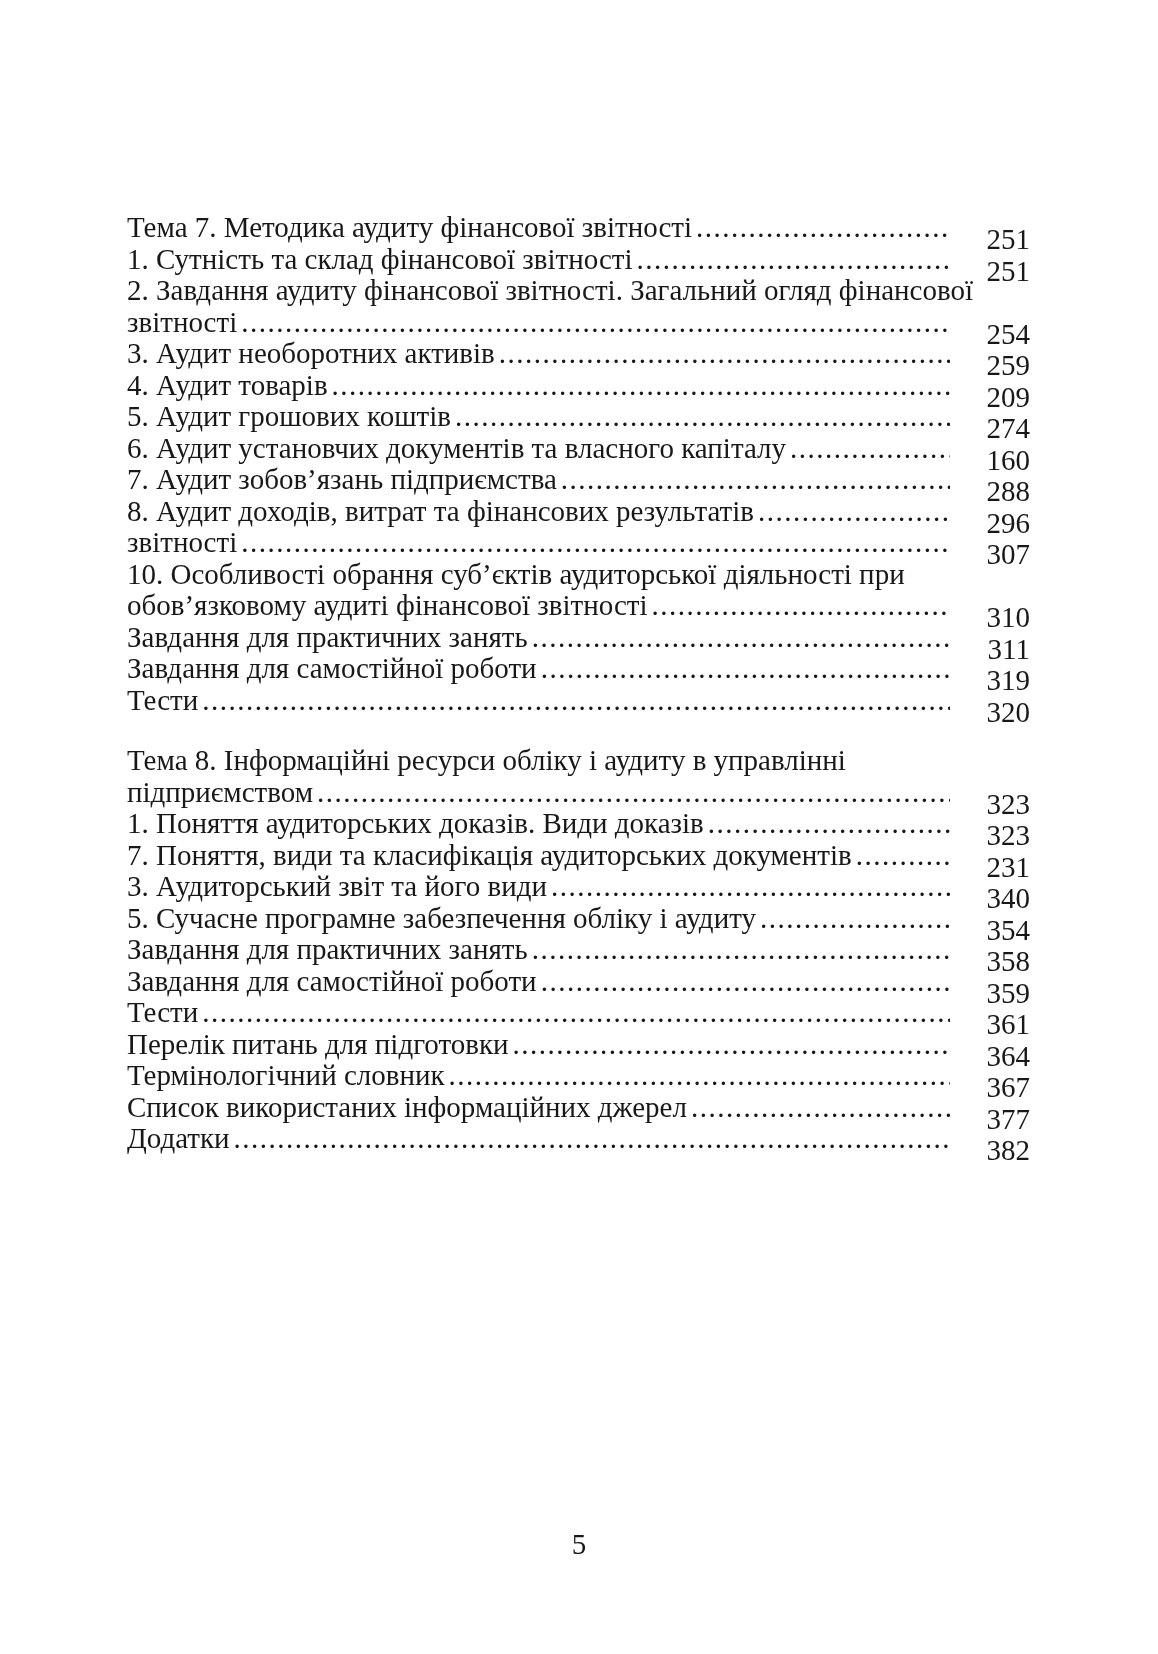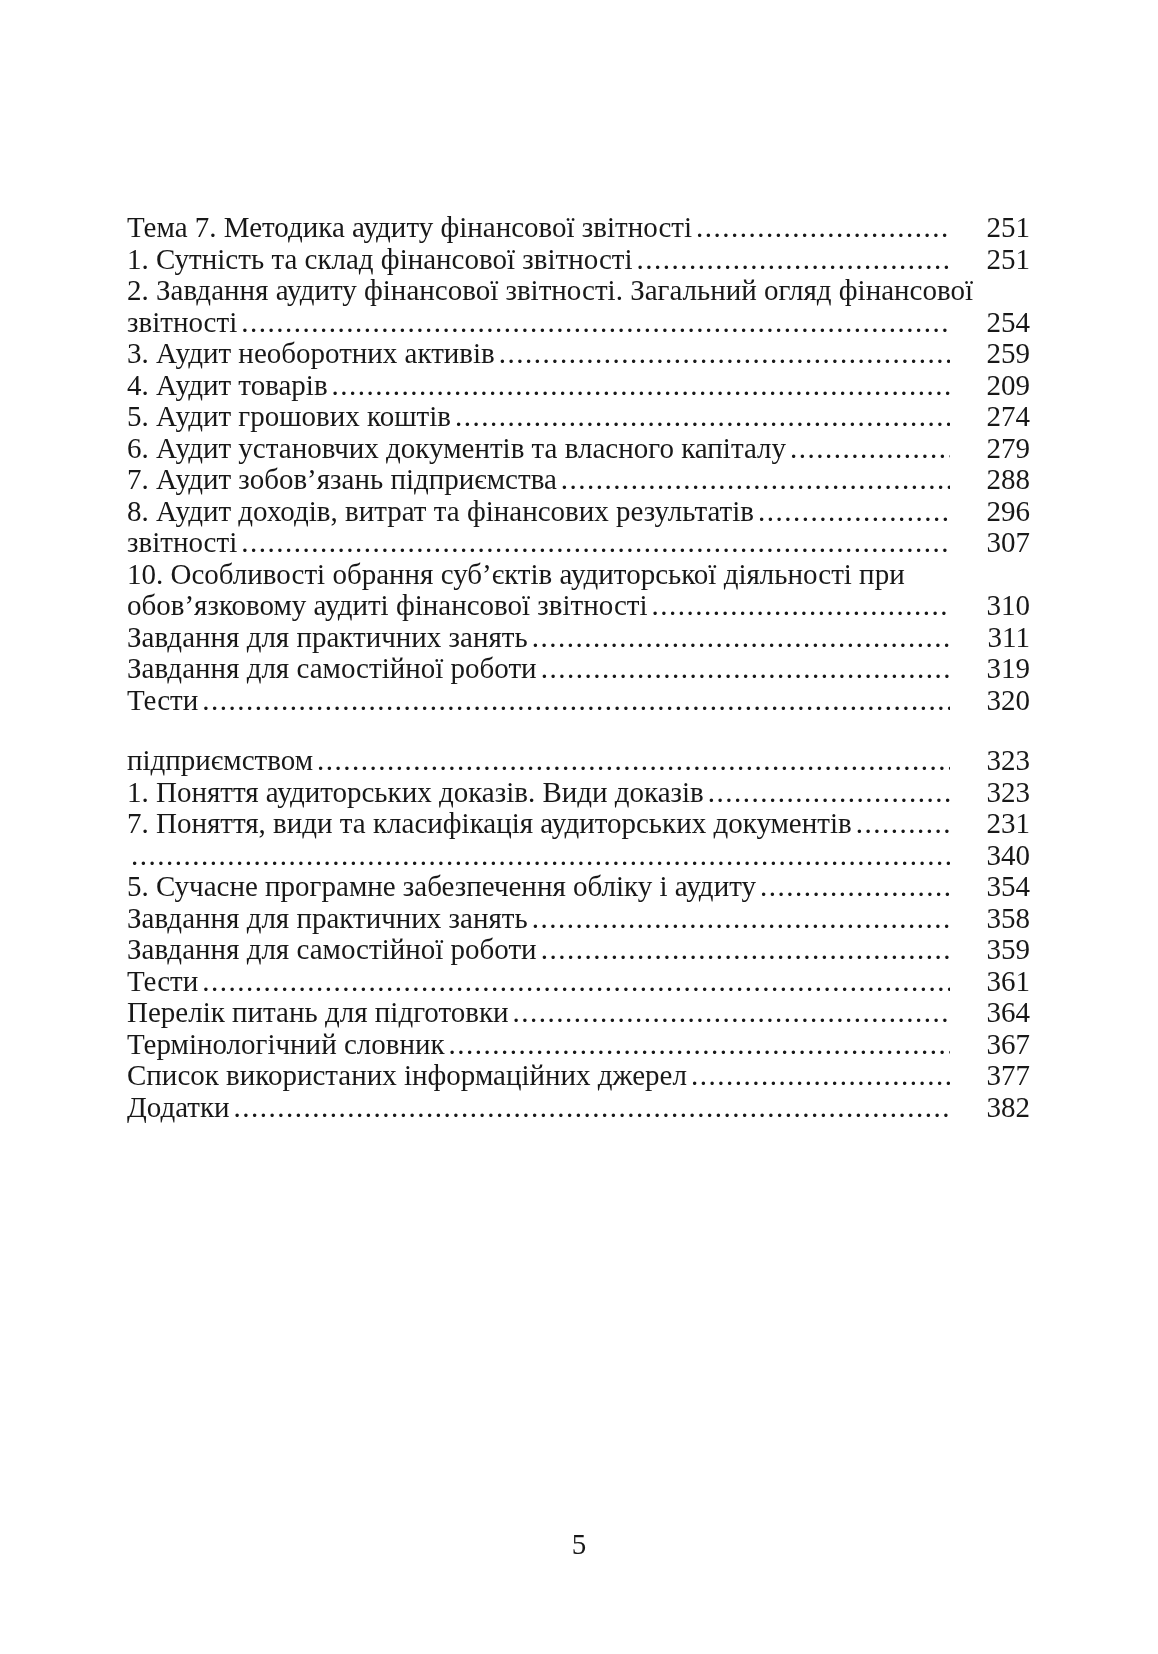--- a/index.html
+++ b/index.html
@@ -24,21 +24,21 @@
     position: absolute;
     left: 127px;
     top: 212px;
     width: 903px;
   }
   .toc-section + .toc-section {
     margin-top: 29px;
   }
   .toc-row {
     display: flex;
-    align-items: flex-end;
+    align-items: center;
     height: 31.5px;
     line-height: 31.5px;
     font-size: 29px;
     white-space: nowrap;
   }
   .toc-text {
     flex: 0 0 auto;
   }
   .leader {
     flex: 1 1 auto;
@@ -102,21 +102,21 @@
     <span class="page-num">209</span>
   </div>
         <div class="toc-row">
     <span class="toc-text">5. Аудит грошових коштів</span>
     <span class="leader"></span>
     <span class="page-num">274</span>
   </div>
         <div class="toc-row">
     <span class="toc-text">6. Аудит установчих документів та власного капіталу</span>
     <span class="leader"></span>
-    <span class="page-num">279</span>
+    <span class="page-num">160</span>
   </div>
         <div class="toc-row">
     <span class="toc-text">7. Аудит зобов’язань підприємства</span>
     <span class="leader"></span>
     <span class="page-num">288</span>
   </div>
         <div class="toc-row">
     <span class="toc-text">8. Аудит доходів, витрат та фінансових результатів</span>
     <span class="leader"></span>
     <span class="page-num">296</span>
@@ -145,36 +145,41 @@
     <span class="leader"></span>
     <span class="page-num">319</span>
   </div>
         <div class="toc-row">
     <span class="toc-text">Тести</span>
     <span class="leader"></span>
     <span class="page-num">320</span>
   </div>
       </section>
       <section class="toc-section">
+        <div class="toc-row no-page">
+    <span class="toc-text">Тема 8. Інформаційні ресурси обліку і аудиту в управлінні</span>
+
+  </div>
         <div class="toc-row">
     <span class="toc-text">підприємством</span>
     <span class="leader"></span>
     <span class="page-num">323</span>
   </div>
         <div class="toc-row">
     <span class="toc-text">1. Поняття аудиторських доказів. Види доказів</span>
     <span class="leader"></span>
     <span class="page-num">323</span>
   </div>
         <div class="toc-row">
     <span class="toc-text">7. Поняття, види та класифікація аудиторських документів</span>
     <span class="leader"></span>
     <span class="page-num">231</span>
   </div>
         <div class="toc-row">
+    <span class="toc-text">3. Аудиторський звіт та його види</span>
     <span class="leader"></span>
     <span class="page-num">340</span>
   </div>
         <div class="toc-row">
     <span class="toc-text">5. Сучасне програмне забезпечення обліку і аудиту</span>
     <span class="leader"></span>
     <span class="page-num">354</span>
   </div>
         <div class="toc-row">
     <span class="toc-text">Завдання для практичних занять</span>

